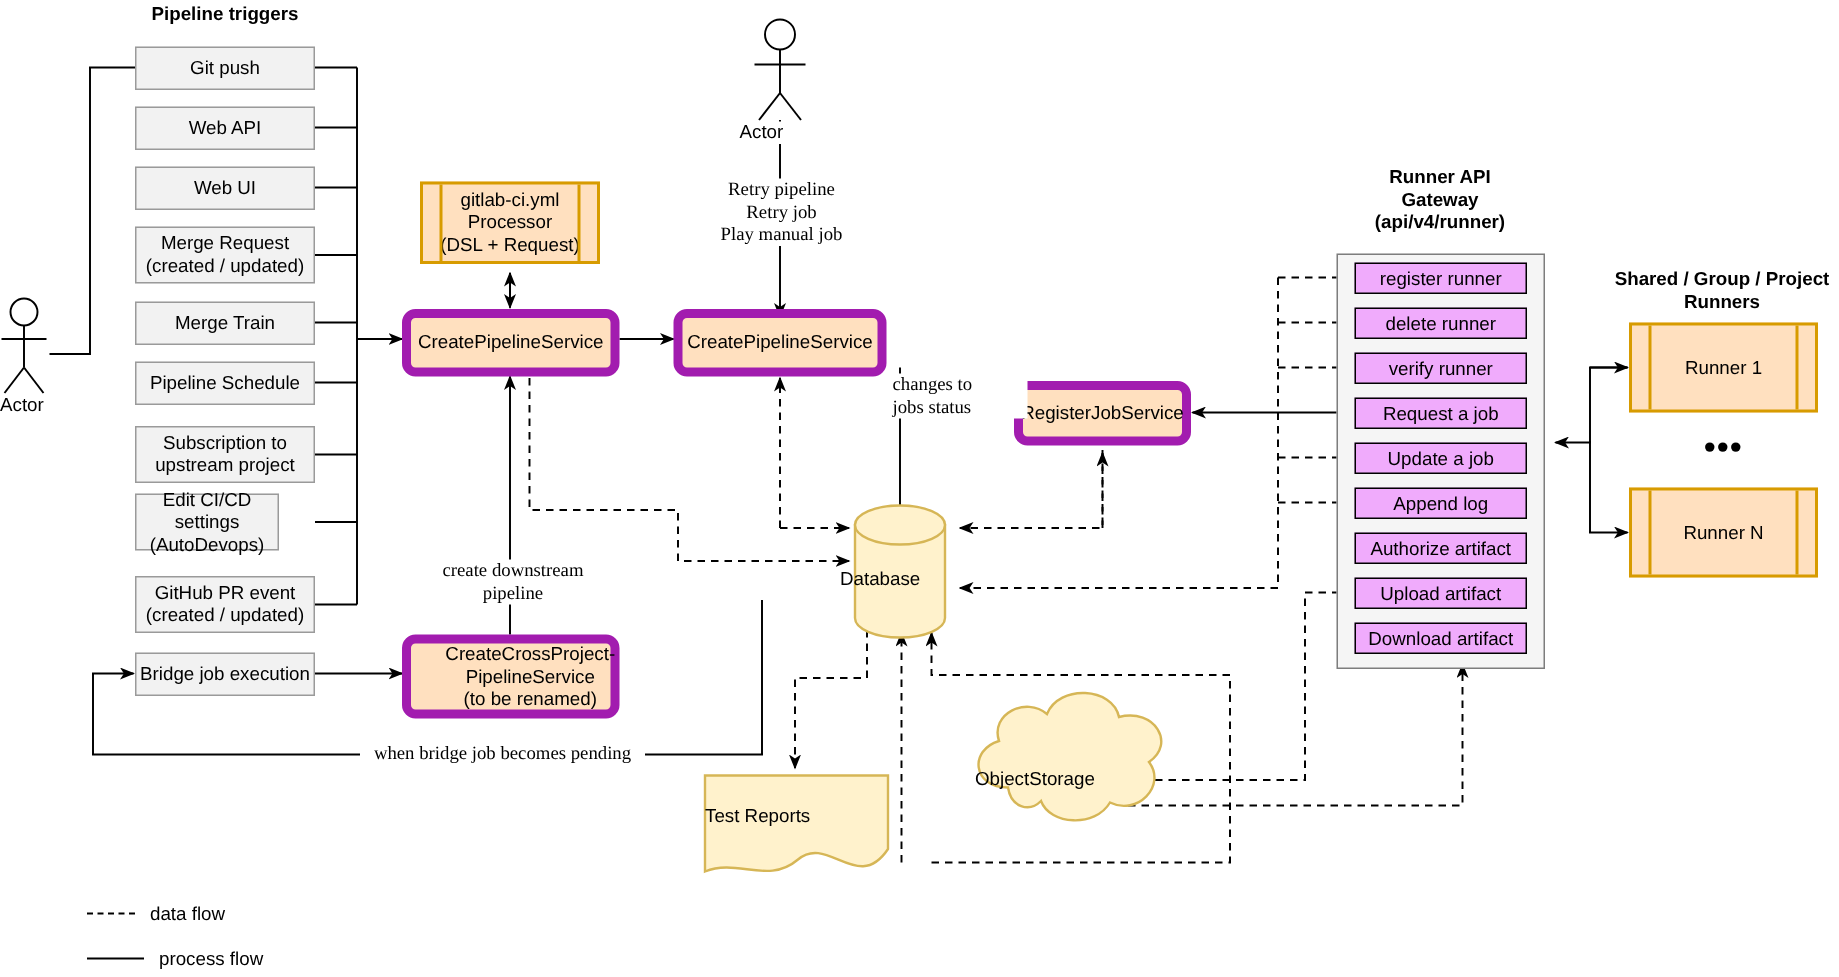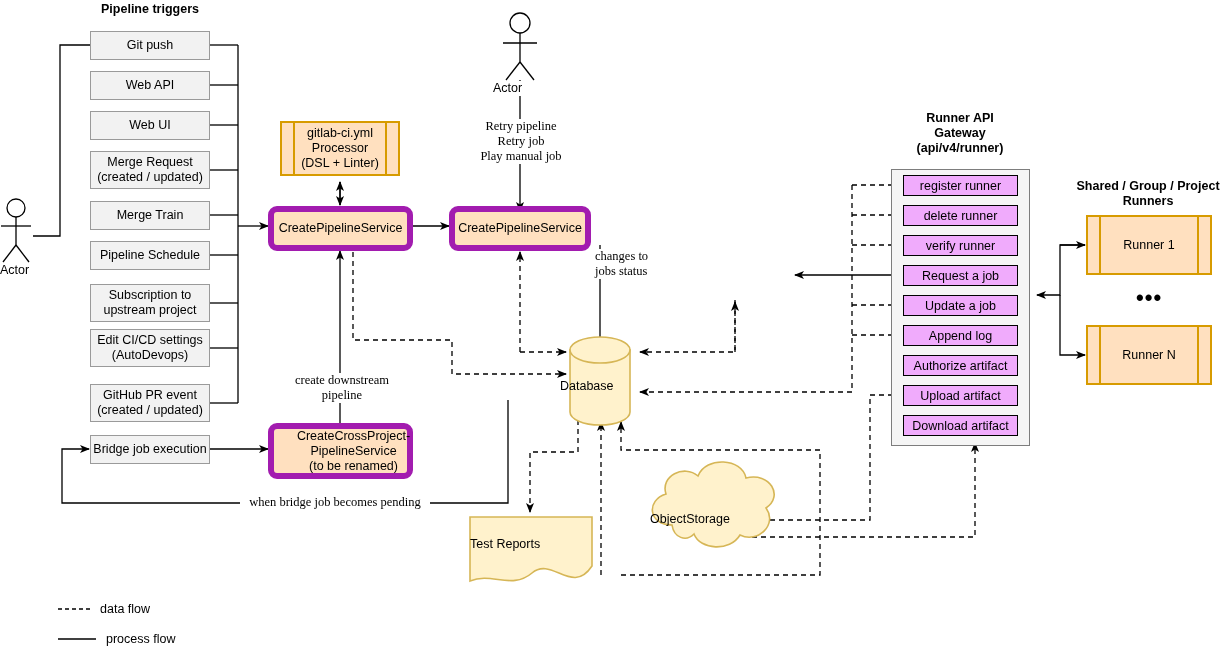--- a/index.html
+++ b/index.html
@@ -256,31 +256,32 @@
 
   <div class="node trigger" style="left:90px; top:31px; width:120px; height:29px;">Git push</div>
   <div class="node trigger" style="left:90px; top:71px; width:120px; height:29px;">Web API</div>
   <div class="node trigger" style="left:90px; top:111px; width:120px; height:29px;">Web UI</div>
   <div class="node trigger" style="left:90px; top:151px; width:120px; height:38px; white-space:pre-line;">Merge Request
 (created / updated)</div>
   <div class="node trigger" style="left:90px; top:201px; width:120px; height:29px;">Merge Train</div>
   <div class="node trigger" style="left:90px; top:241px; width:120px; height:29px;">Pipeline Schedule</div>
   <div class="node trigger" style="left:90px; top:284px; width:120px; height:38px; white-space:pre-line;">Subscription to
 upstream project</div>
-  <div class="node trigger" style="left:90px; top:329px; width:120px; height:38px; white-space:pre-line;">Edit CI/CD settings
+  <div class="node trigger" style="left:90px; top:329px; width:96px; height:38px; white-space:pre-line;">Edit CI/CD settings
 (AutoDevops)</div>
   <div class="node trigger" style="left:90px; top:384px; width:120px; height:38px; white-space:pre-line;">GitHub PR event
 (created / updated)</div>
   <div class="node trigger" style="left:90px; top:435px; width:120px; height:29px;">Bridge job execution</div>
 
   <div class="node component" style="left:280px; top:121px; width:120px; height:55px; white-space:pre-line;">gitlab-ci.yml
 Processor
-(DSL + Linter)</div>
+(DSL + Request)</div>
   <div class="node service" style="left:268px; top:206px; width:145px; height:45px;">CreatePipelineService</div>
   <div class="node service" style="left:449px; top:206px; width:142px; height:45px;">CreatePipelineService</div>
+  <div class="node service" style="left:676px; top:254px; width:118px; height:43px;">RegisterJobService</div>
   <div class="node service" style="left:268px; top:423px; width:145px; height:56px; white-space:pre-line;padding-left:26px;">CreateCrossProject-
 PipelineService
 (to be renamed)</div>
 
   <div class="caption plain-bg" style="left:462px; top:119px; width:118px; white-space:pre-line;">Retry pipeline
 Retry job
 Play manual job</div>
   <div class="caption plain-bg" style="left:595px; top:249px; width:90px; white-space:pre-line; text-align:left;">changes to
 jobs status</div>
   <div class="caption plain-bg" style="left:283px; top:373px; width:118px; white-space:pre-line;">create downstream

